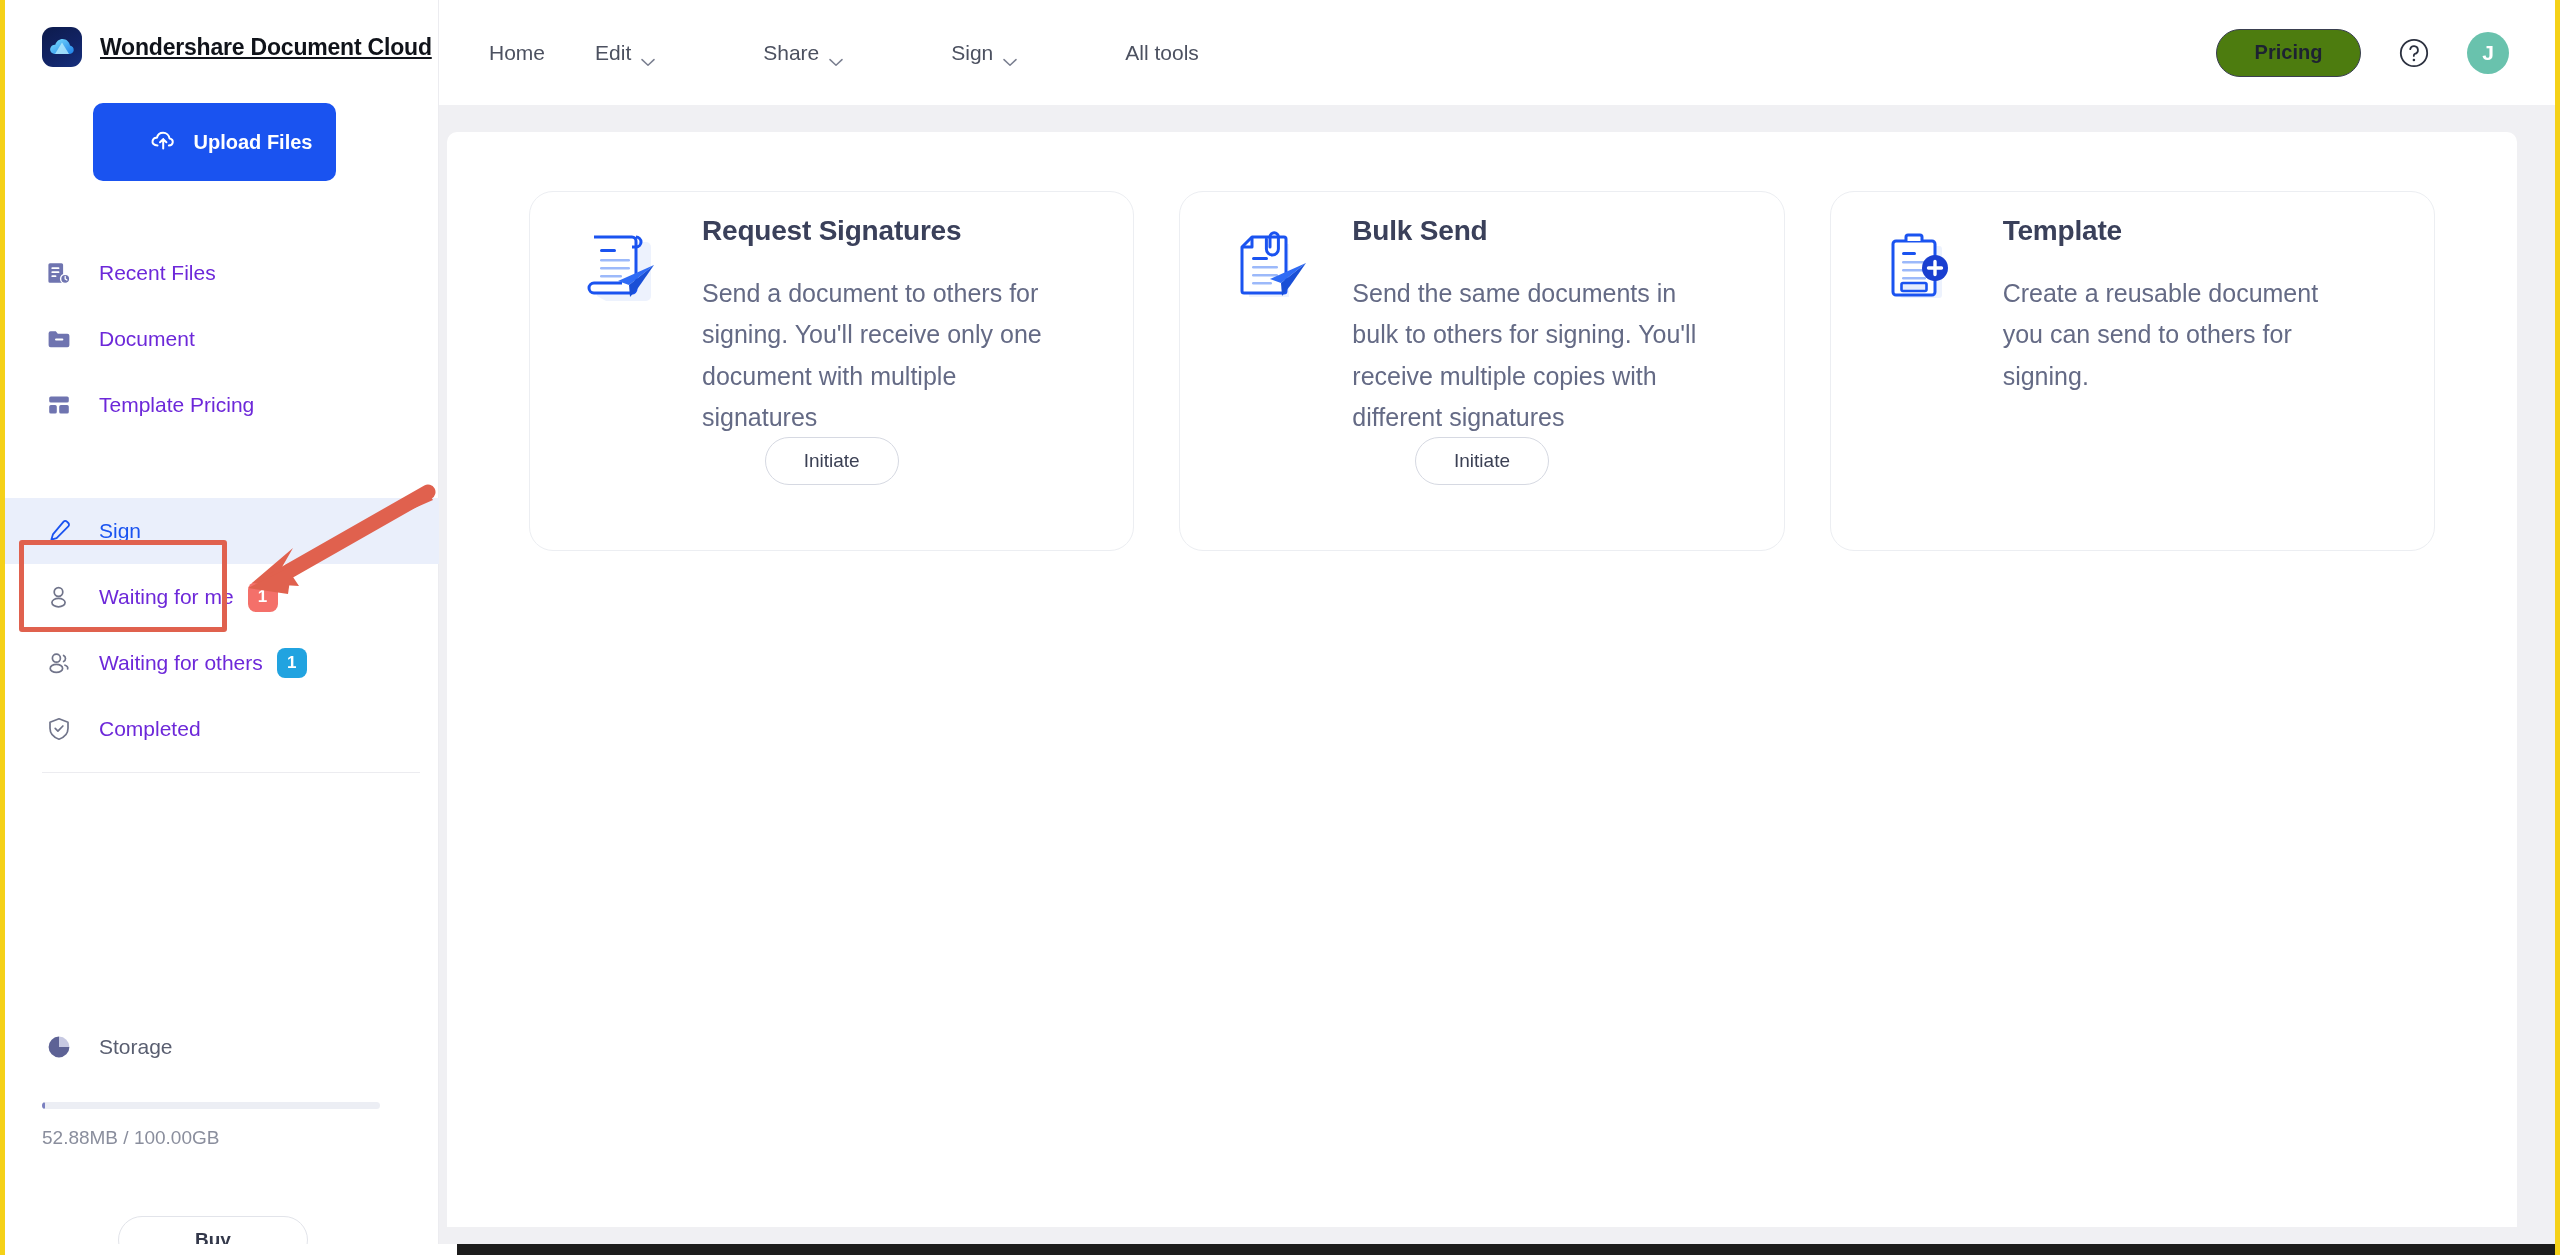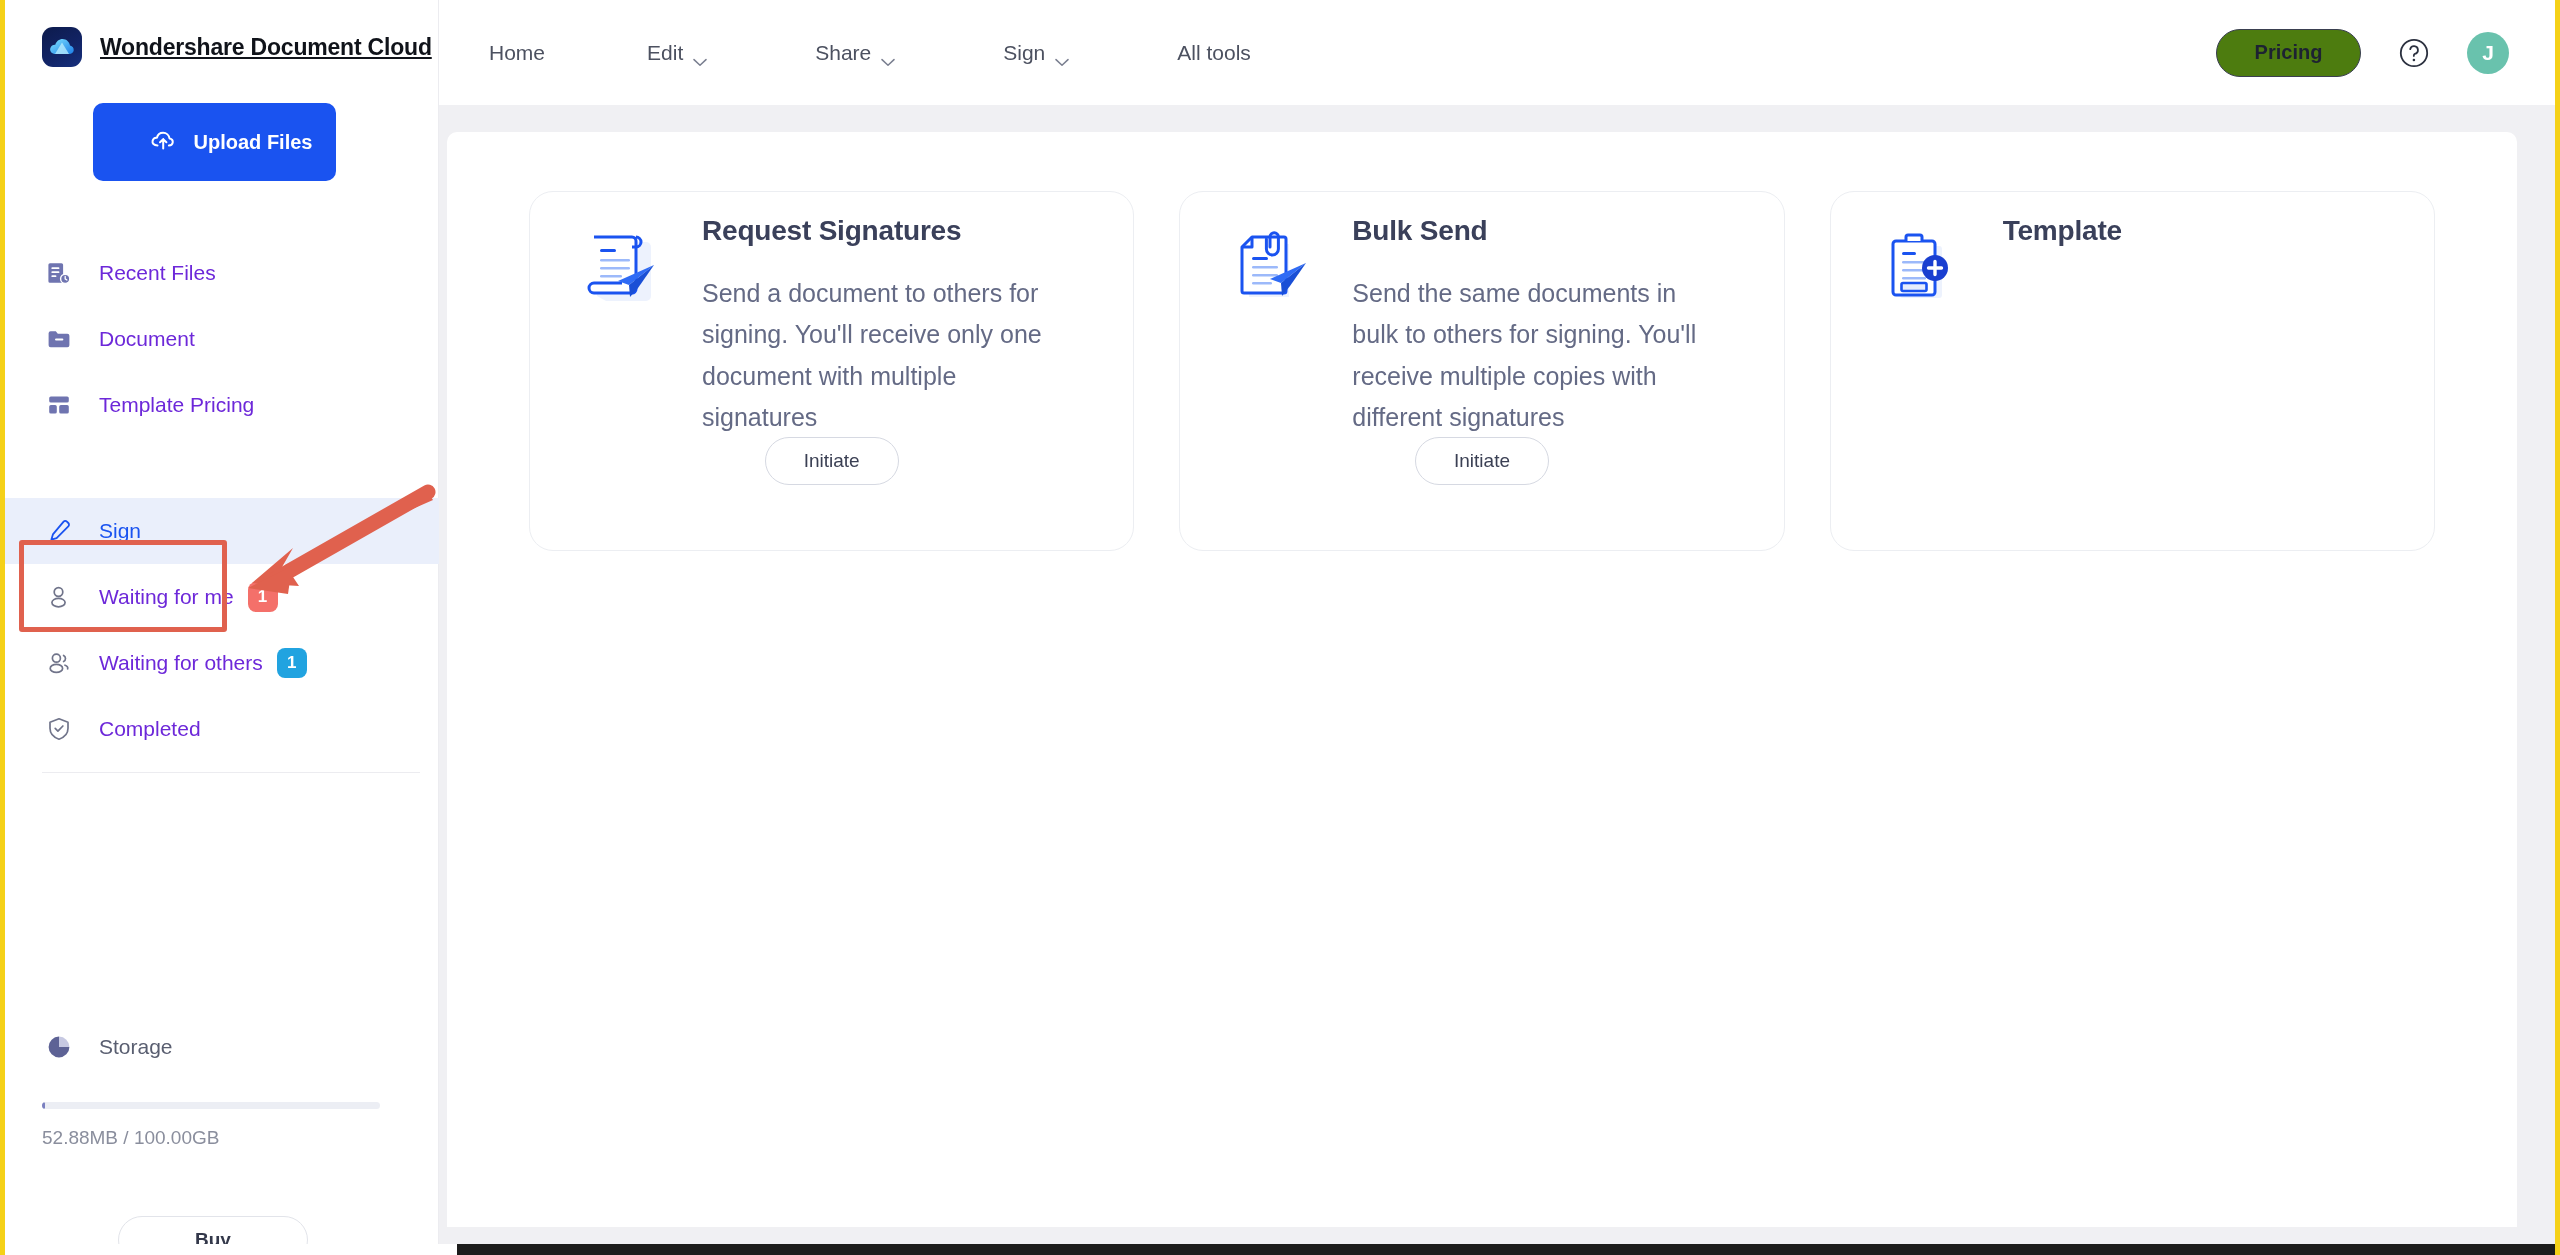--- a/index.html
+++ b/index.html
@@ -113,21 +113,21 @@
   .topbar {
     position: absolute; left: 434px; top: 0; right: 0; height: 105px;
     background: #fff; display: flex; align-items: center;
   }
   .topnav { display: flex; align-items: center; margin-left: 50px; }
   .topnav-item {
     display: flex; align-items: center; gap: 10px;
     font-size: 21px; color: #4c5160; cursor: pointer;
     padding: 10px 0; margin-right: 108px; white-space: nowrap;
   }
-  .topnav-item:first-child { margin-right: 102px; }
+  .topnav-item:first-child { margin-right: 50px; }
   .chev { display: inline-block; width: 14px; height: 9px; }
   .topbar-right {
     margin-left: auto; display: flex; align-items: center; gap: 36px;
     padding-right: 46px;
   }
   .pricing-btn {
     width: 145px; height: 48px; border-radius: 24px;
     border: 1px solid #3a3f50; background: #4d7c0f;
     font-size: 20px; font-weight: 700; color: #1d2232; cursor: pointer;
     font-family: "Liberation Sans", sans-serif;
@@ -452,20 +452,21 @@
               <rect x="29" y="42" width="24" height="2.4" rx="1.2" fill="#9cb9fa"></rect>
               <rect x="29" y="50" width="24" height="2.4" rx="1.2" fill="#9cb9fa"></rect>
               <rect x="29" y="58" width="24" height="2.4" rx="1.2" fill="#9cb9fa"></rect>
               <rect x="28.5" y="64" width="25" height="8" rx="1.5" stroke="#1a53f0" stroke-width="2.6" fill="#e6edfd"></rect>
               <circle cx="62" cy="49" r="13" fill="#1a3fd0"></circle>
               <path d="M62 42.5 v13 M55.5 49 h13" stroke="#fff" stroke-width="3.4" stroke-linecap="round"></path>
             </svg>
           </span>
           <div class="card-text">
             <h2 class="card-title">Template</h2>
+            <p class="card-desc">Create a reusable document you can send to others for signing.</p>
           </div>
         </div>
       </section>
 
     </div>
   </main>
 
   <div class="anno-box"></div>
   <div class="anno-arrow">
     <svg width="210" height="140" viewBox="0 0 210 140">

